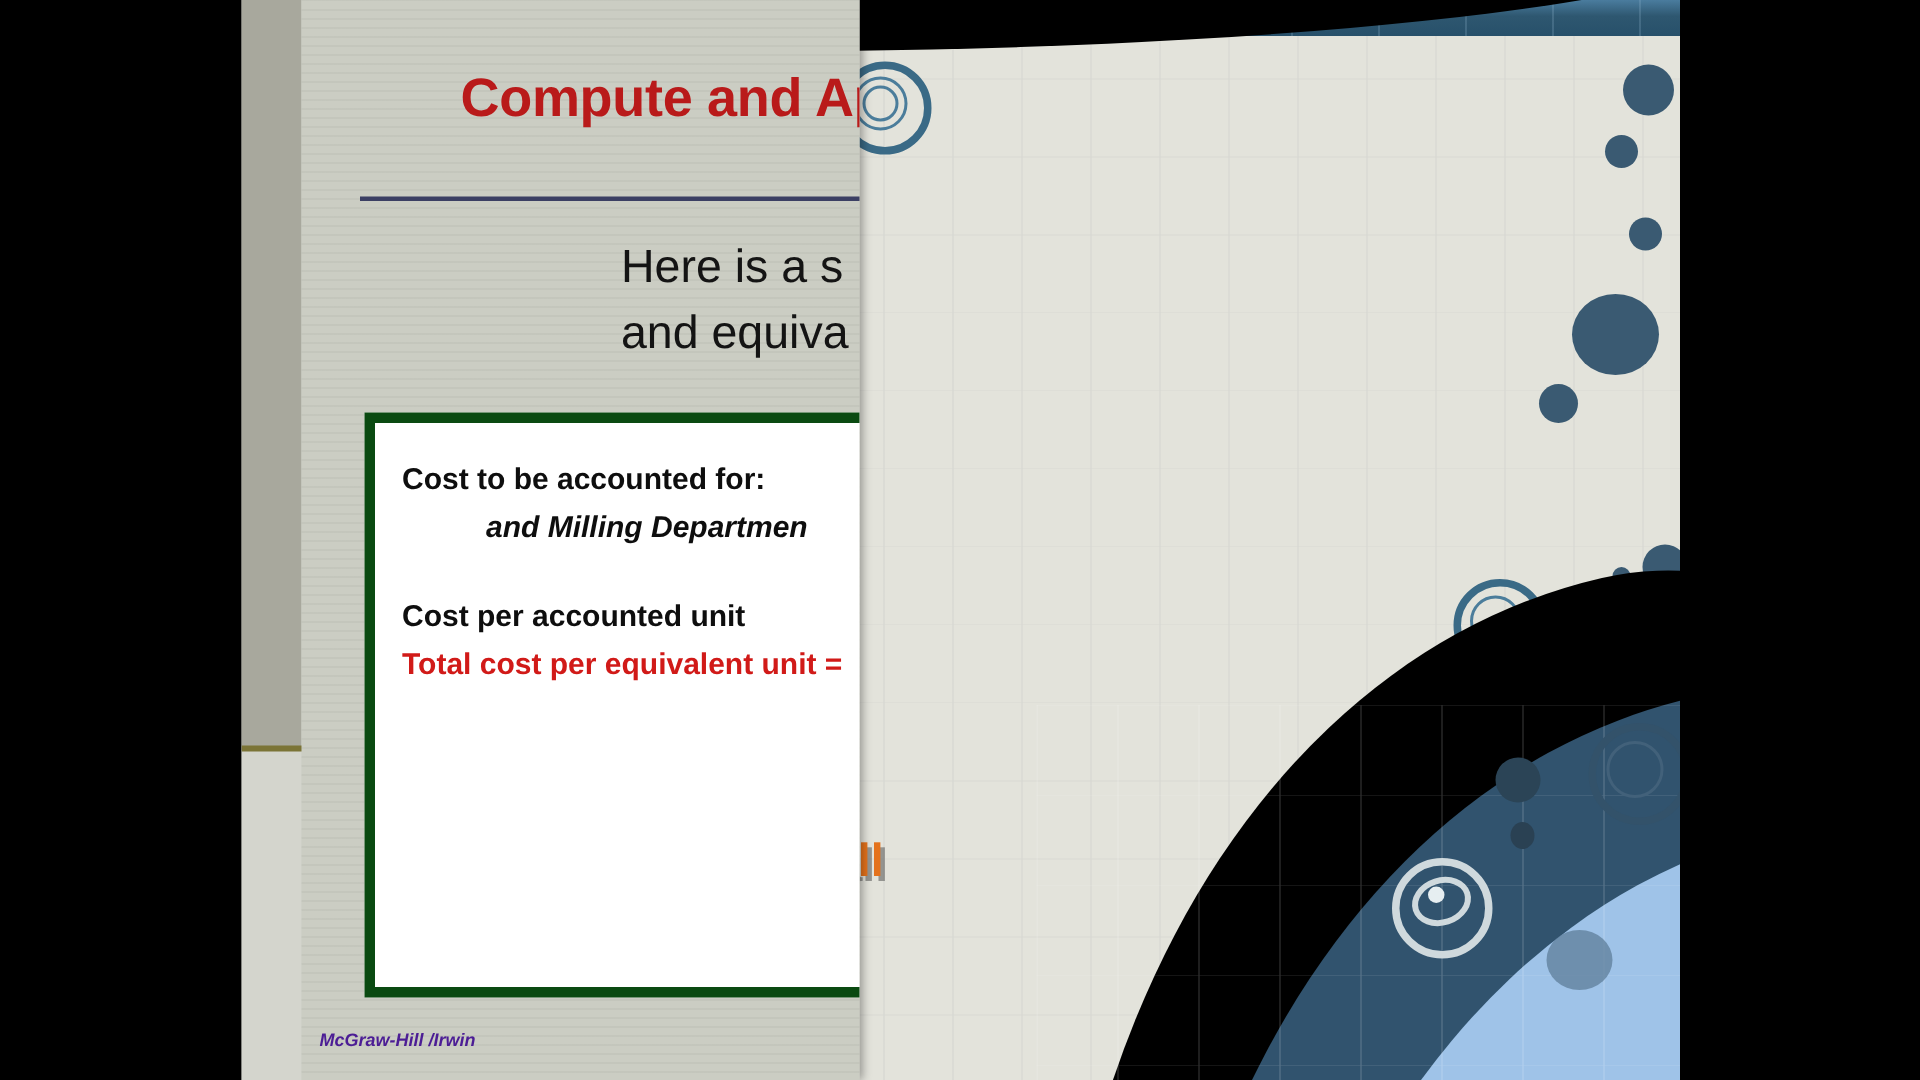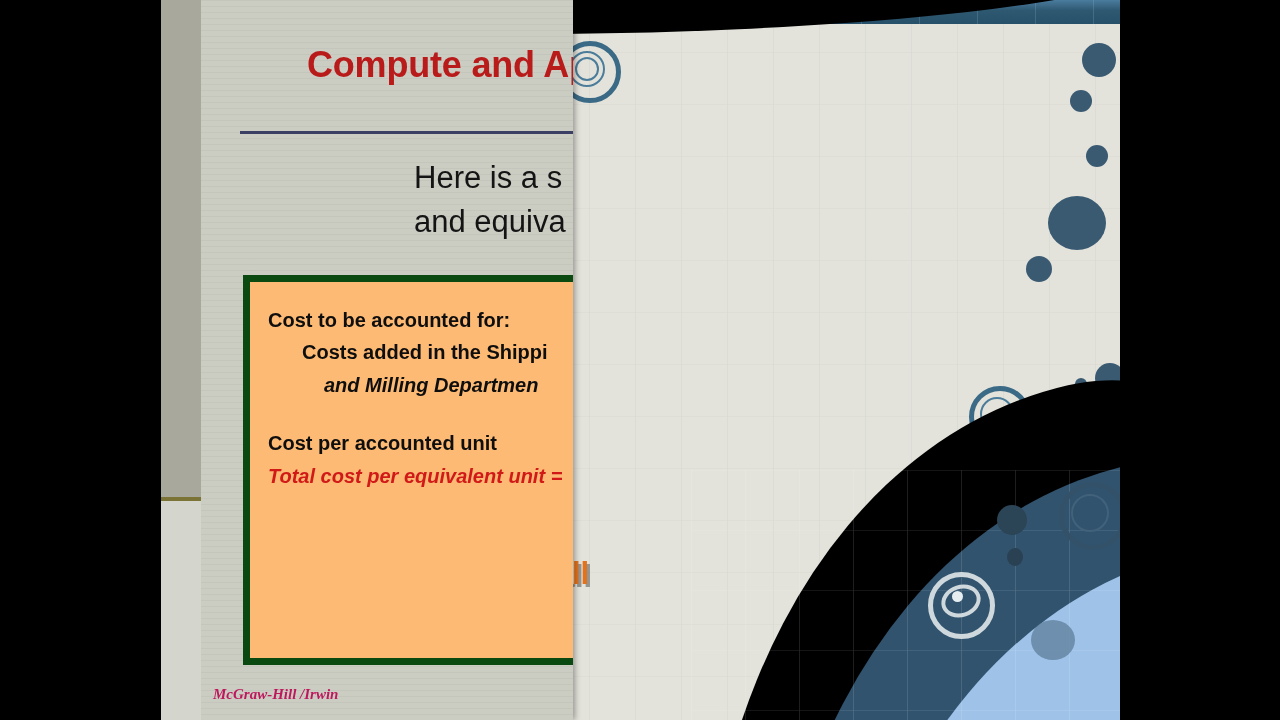--- a/index.html
+++ b/index.html
@@ -71,30 +71,30 @@
     background-image:repeating-linear-gradient(to bottom,rgba(90,95,85,.9) 0 1px,transparent 1px 6px);}
 
   .cs-title{position:absolute;left:106px;top:44px;width:620px;
             font-size:36px;font-weight:bold;color:#b91a1a;letter-spacing:-.2px;}
   .cs-rule{position:absolute;left:39px;top:131px;width:477px;height:3px;background:#3b3f63;}
   .cs-body{position:absolute;left:213px;top:156px;width:640px;font-size:31px;color:#141414;
            line-height:1.42;}
 
   
   .tbl{position:absolute;left:42px;top:275px;width:520px;height:390px;
-       background:#fdba74;border:7px solid #0a4a11;box-sizing:border-box;}
+       background:#ffffff;border:7px solid #0a4a11;box-sizing:border-box;}
   .tbl-inner{position:absolute;left:0;top:0;width:100%;height:100%;padding:22px 0 0 18px;box-sizing:border-box;}
   .tr{font-size:20px;font-weight:bold;color:#0e0e0e;line-height:1.62;white-space:nowrap;}
   .ind1{padding-left:34px;}
   .ind2{padding-left:56px;font-style:italic;}
-  .tr.red{color:#d11a18;font-style:italic;}
+  .tr.red{color:#d11a18;}
   .gap{height:26px;}
 
-  .footer-brand{position:absolute;left:12px;top:686px;font-size:15px;color:#be185d;
-                font-family:Liberation Serif, serif;font-style:italic;font-weight:bold;}
+  .footer-brand{position:absolute;left:12px;top:686px;font-size:12px;color:#4c1d95;
+                font-family:Liberation Sans, sans-serif;font-style:italic;font-weight:bold;}
 </style>
 </head>
 <body>
 
 <div id="stage">
 
   <div id="back-window">
     <div id="back-slide">
 
       <div class="bg-base"></div>
@@ -157,21 +157,20 @@
       <div class="cs-rule"></div>
 
       <div class="cs-body">
         <div>Here is a s</div>
         <div>and equiva</div>
       </div>
 
       <div class="tbl">
         <div class="tbl-inner" id="table-rows">
             <div class="tr">Cost to be accounted for:</div>
-            <div class="tr ind1">Costs added in the Shippi</div>
             <div class="tr ind2">and Milling Departmen</div>
             <div class="gap"></div>
             <div class="tr">Cost per accounted unit</div>
             <div class="tr red">Total cost per equivalent unit =</div>
           </div>
       </div>
 
       <div class="footer-brand">McGraw-Hill /Irwin</div>
     </div>
   </div>

